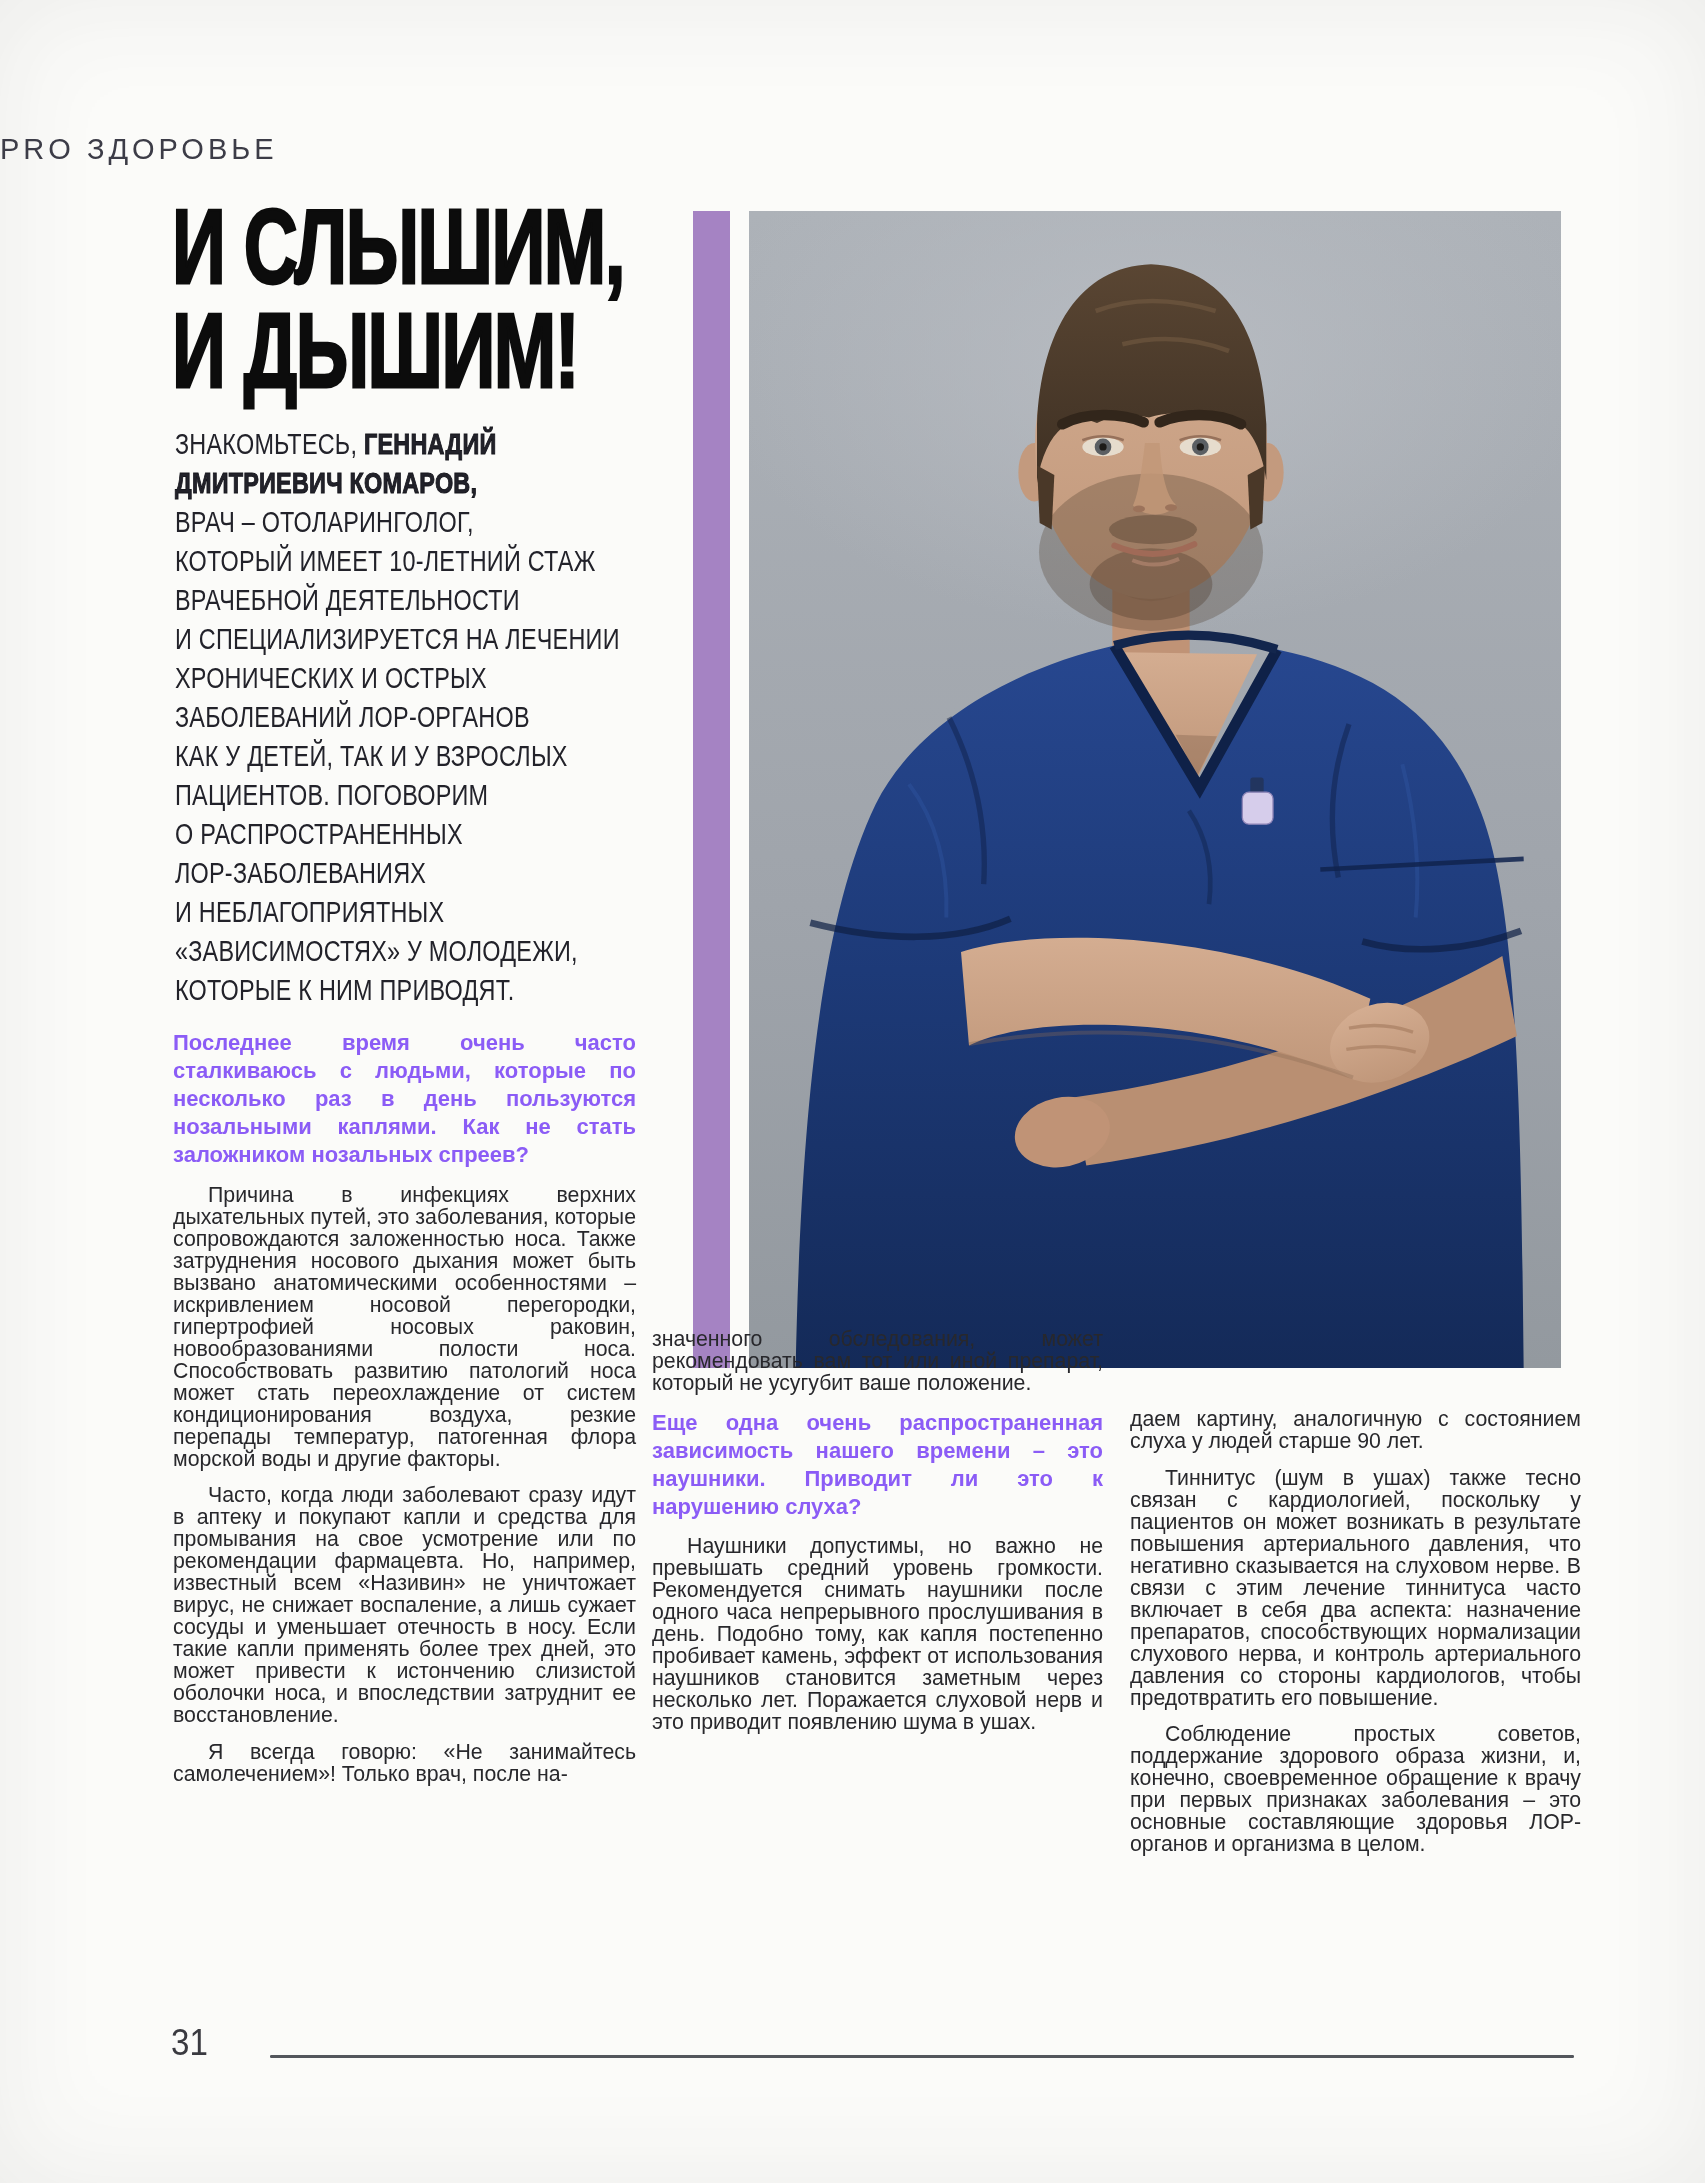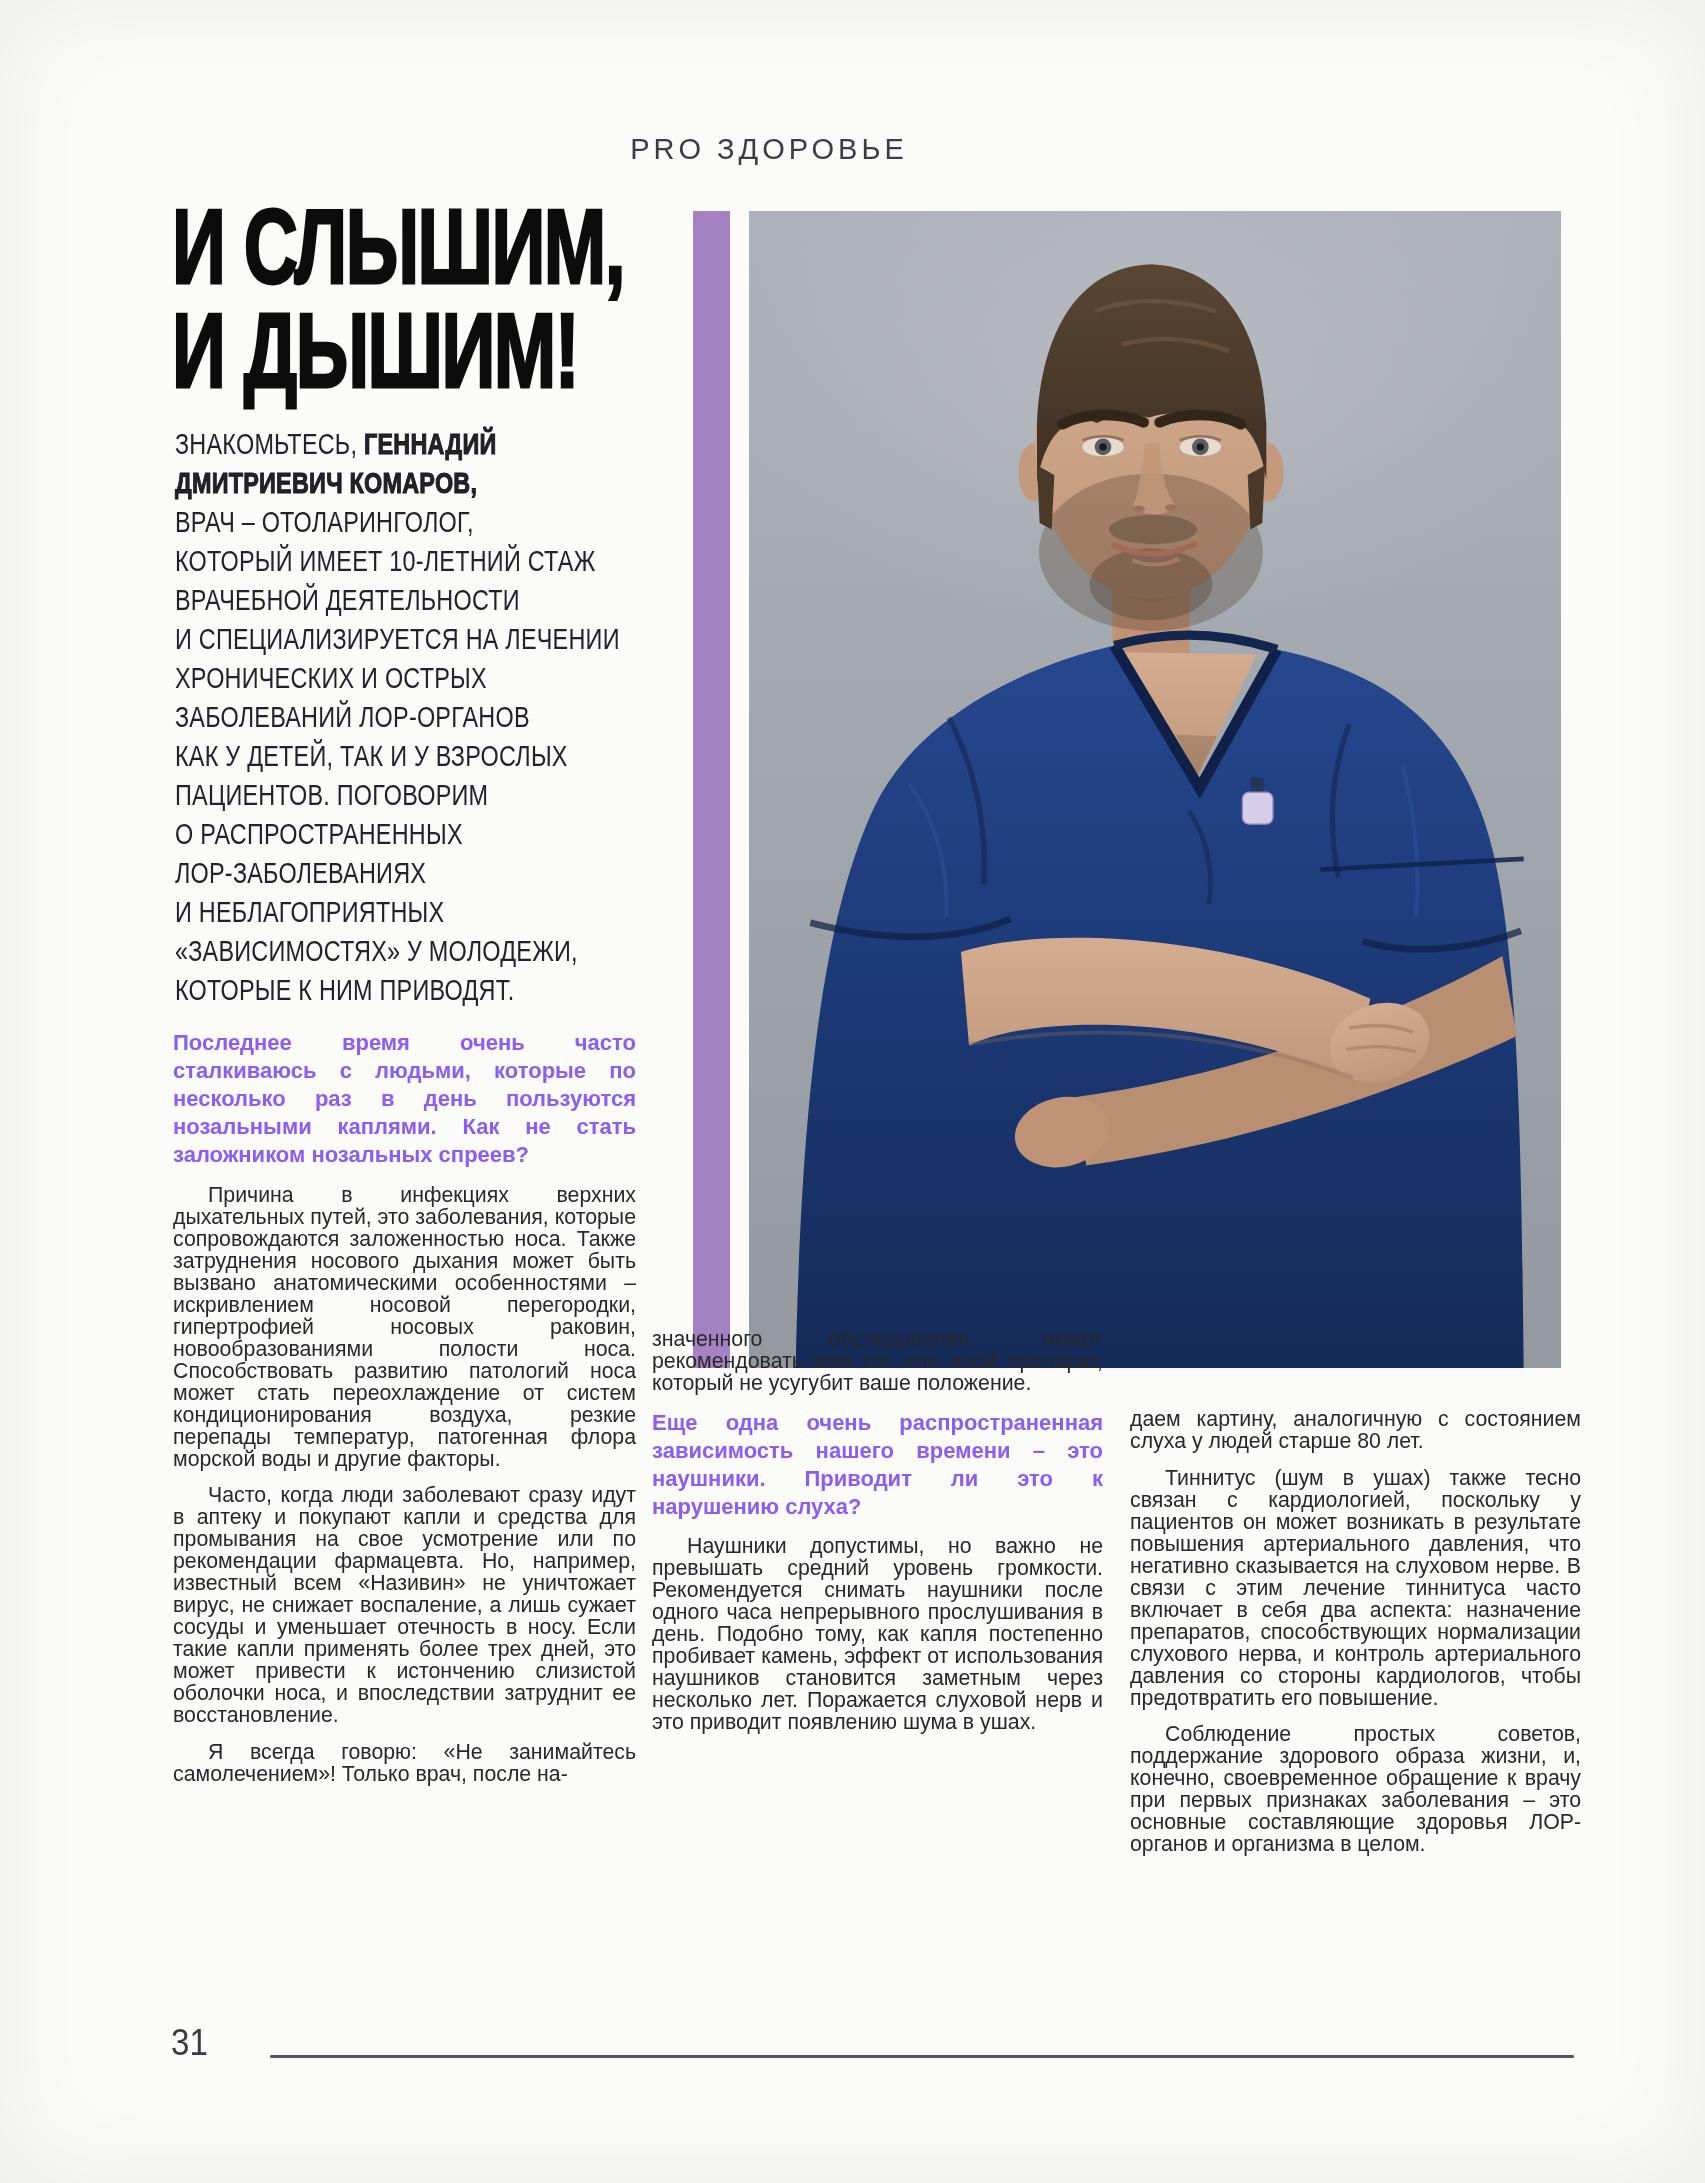--- a/index.html
+++ b/index.html
@@ -6,21 +6,21 @@
   .page{
     position:relative;
     width:1705px;height:2183px;
     background:#fbfbf9;
     font-family:"Liberation Sans", sans-serif;
     overflow:hidden;
     box-shadow:inset 0 0 107px rgba(60,60,70,0.08);
   }
   .section-label{
     position:absolute;left:0;top:133px;width:1538px;
-    text-align:center;
+    text-align:left;
     font-size:29px;letter-spacing:4px;font-weight:400;
     color:#3c3c47;
   }
   .title{
     position:absolute;left:172px;top:195px;
     font-weight:700;font-size:100px;line-height:99px;
     letter-spacing:-2px;color:#0c0c0c;
     -webkit-text-stroke:2.7px #0c0c0c;
     transform:scale(0.75,1.05);transform-origin:top left;
     white-space:nowrap;
@@ -222,21 +222,21 @@
     <div class="p">Я всегда говорю: «Не занимайтесь самолечением»! Только врач, после на-</div>
   </div>
 
   <div class="col" id="col2">
     <div class="p no-indent">значенного обследования, может рекомендовать вам тот или иной препарат, который не усугубит ваше положение.</div>
     <div class="q">Еще одна очень распространенная зависимость нашего времени – это наушники. Приводит ли это к нарушению слуха?</div>
     <div class="p">Наушники допустимы, но важно не превышать средний уровень громкости. Рекомендуется снимать наушники после одного часа непрерывного прослушивания в день. Подобно тому, как капля постепенно пробивает камень, эффект от использования наушников становится заметным через несколько лет. Поражается слуховой нерв и это приводит появлению шума в ушах.</div>
   </div>
 
   <div class="col" id="col3">
-    <div class="p no-indent">даем картину, аналогичную с состоянием слуха у людей старше 80 лет.</div>
+    <div class="p no-indent">даем картину, аналогичную с состоянием слуха у людей старше 90 лет.</div>
     <div class="p">Тиннитус (шум в ушах) также тесно связан с кардиологией, поскольку у пациентов он может возникать в результате повышения артериального давления, что негативно сказывается на слуховом нерве. В связи с этим лечение тиннитуса часто включает в себя два аспекта: назначение препаратов, способствующих нормализации слухового нерва, и контроль артериального давления со стороны кардиологов, чтобы предотвратить его повышение.</div>
     <div class="p">Соблюдение простых советов, поддержание здорового образа жизни, и, конечно, своевременное обращение к врачу при первых признаках заболевания – это основные составляющие здоровья ЛОР-органов и организма в целом.</div>
   </div>
 
   <div class="page-number">31</div>
   <div class="footer-rule"></div>
 
 </div>
 
 

